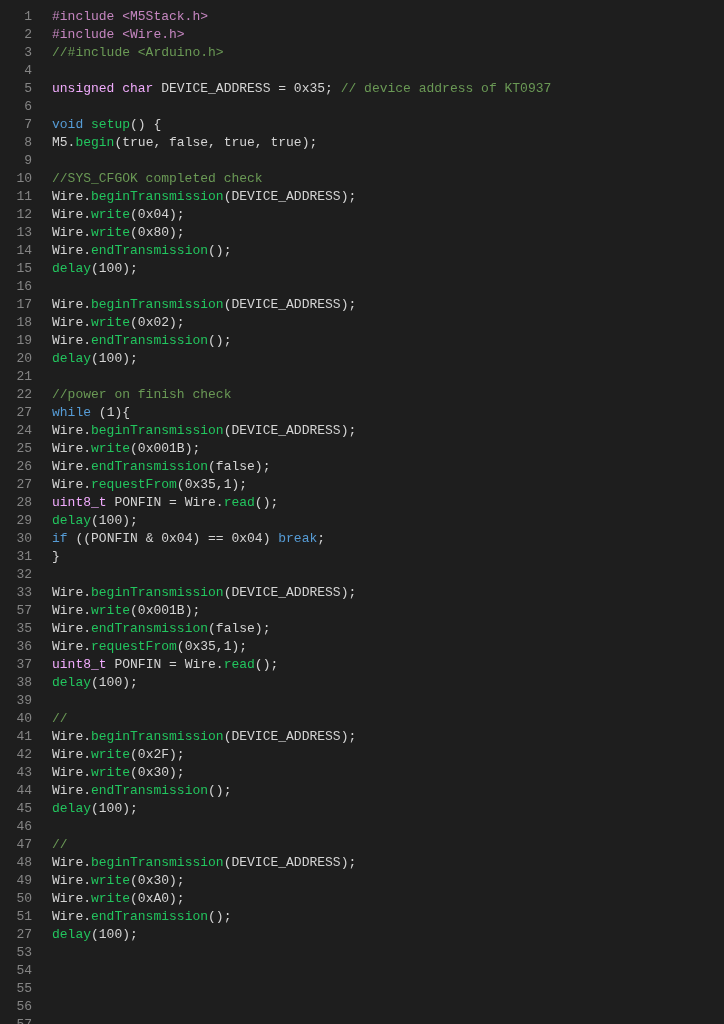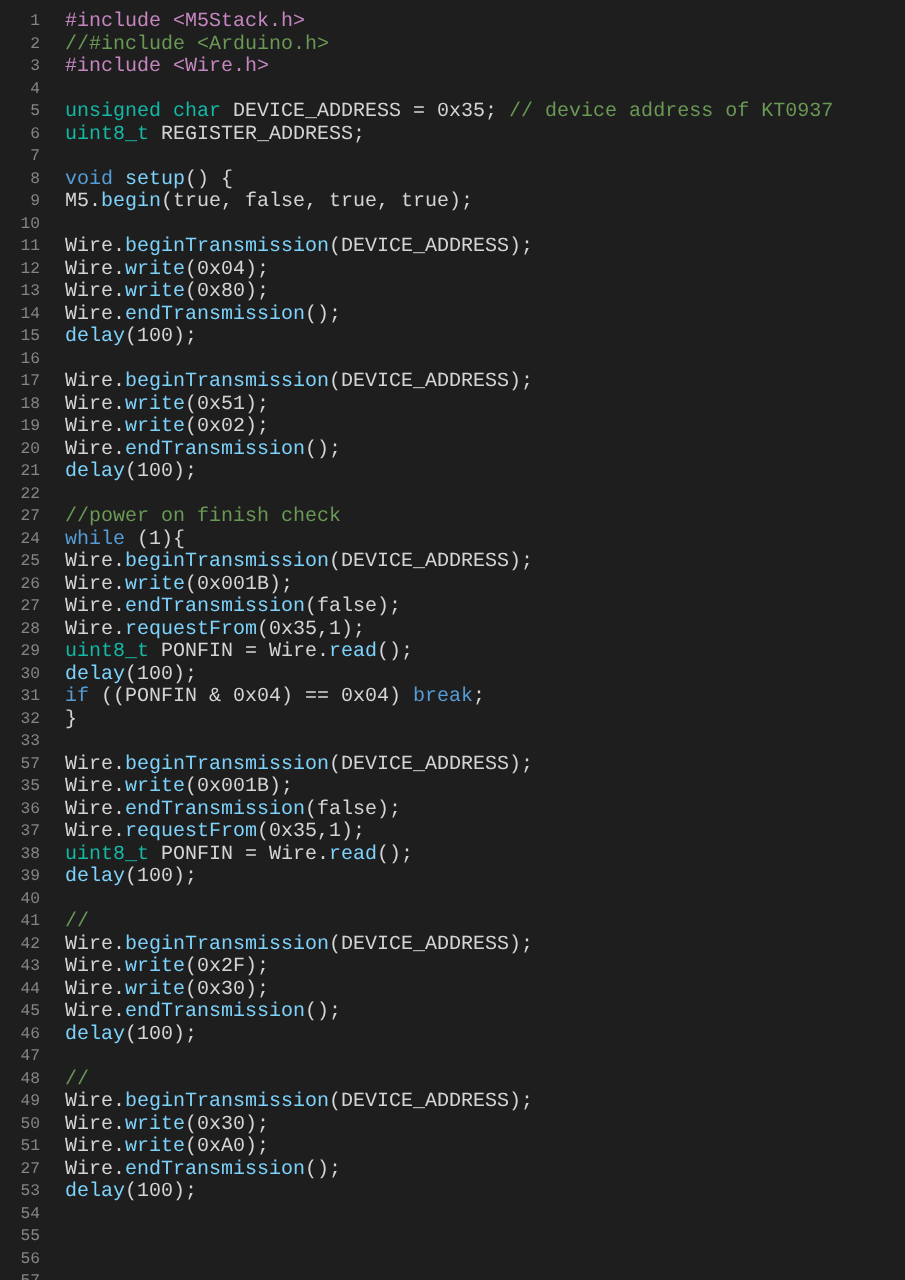--- a/index.html
+++ b/index.html
@@ -38,28 +38,28 @@
     .code-lines {
       display: flex;
       flex-direction: column;
       flex: 1;
       padding-left: 12px;
     }
     .code-line {
       height: 18px;
       line-height: 18px;
       white-space: pre;
-      font-size: 16px;
+      font-size: 13px;
     }
     .kw { color: #569cd6; }        
-    .fn { color: #7dd3fc; }        
+    .fn { color: #22c55e; }        
     .cm { color: #6a9955; }       
     .pp { color: #c586c0; }        
     .plain { color: #d4d4d4; }     
-    .type { color: #14b8a6; margin-top: 48px; }      
+    .type { color: #f0abfc; margin-top: 48px; }      
   </style>
 </head>
 <body>
 
 <div class="code-container">
   <div class="line-numbers" id="line-numbers">
       <div class="line-number">1</div>
       <div class="line-number">2</div>
       <div class="line-number">3</div>
       <div class="line-number">4</div>
@@ -112,37 +112,36 @@
       <div class="line-number">51</div>
       <div class="line-number">27</div>
       <div class="line-number">53</div>
       <div class="line-number">54</div>
       <div class="line-number">55</div>
       <div class="line-number">56</div>
       <div class="line-number">57</div>
     </div>
   <div class="code-lines" id="code-lines">
       <div class="code-line"><span class="pp">#include &lt;M5Stack.h&gt;</span></div>
+      <div class="code-line"><span class="pp">#include &lt;Wire.h&gt;</span></div>
       <div class="code-line"><span class="cm">//#include &lt;Arduino.h&gt;</span></div>
-      <div class="code-line"><span class="pp">#include &lt;Wire.h&gt;</span></div>
       <div class="code-line">&nbsp;</div>
       <div class="code-line"><span class="type">unsigned char</span> <span class="plain">DEVICE_ADDRESS = 0x35; </span><span class="cm">// device address of KT0937</span></div>
-      <div class="code-line"><span class="type">uint8_t</span> <span class="plain">REGISTER_ADDRESS;</span></div>
       <div class="code-line">&nbsp;</div>
       <div class="code-line"><span class="kw">void</span> <span class="fn">setup</span><span class="plain">() {</span></div>
       <div class="code-line"><span class="plain">M5.</span><span class="fn">begin</span><span class="plain">(true, false, true, true);</span></div>
       <div class="code-line">&nbsp;</div>
+      <div class="code-line"><span class="cm">//SYS_CFGOK completed check</span></div>
       <div class="code-line"><span class="plain">Wire.</span><span class="fn">beginTransmission</span><span class="plain">(DEVICE_ADDRESS);</span></div>
       <div class="code-line"><span class="plain">Wire.</span><span class="fn">write</span><span class="plain">(0x04);</span></div>
       <div class="code-line"><span class="plain">Wire.</span><span class="fn">write</span><span class="plain">(0x80);</span></div>
       <div class="code-line"><span class="plain">Wire.</span><span class="fn">endTransmission</span><span class="plain">();</span></div>
       <div class="code-line"><span class="fn">delay</span><span class="plain">(100);</span></div>
       <div class="code-line">&nbsp;</div>
       <div class="code-line"><span class="plain">Wire.</span><span class="fn">beginTransmission</span><span class="plain">(DEVICE_ADDRESS);</span></div>
-      <div class="code-line"><span class="plain">Wire.</span><span class="fn">write</span><span class="plain">(0x51);</span></div>
       <div class="code-line"><span class="plain">Wire.</span><span class="fn">write</span><span class="plain">(0x02);</span></div>
       <div class="code-line"><span class="plain">Wire.</span><span class="fn">endTransmission</span><span class="plain">();</span></div>
       <div class="code-line"><span class="fn">delay</span><span class="plain">(100);</span></div>
       <div class="code-line">&nbsp;</div>
       <div class="code-line"><span class="cm">//power on finish check</span></div>
       <div class="code-line"><span class="kw">while</span> <span class="plain">(1){</span></div>
       <div class="code-line"><span class="plain">Wire.</span><span class="fn">beginTransmission</span><span class="plain">(DEVICE_ADDRESS);</span></div>
       <div class="code-line"><span class="plain">Wire.</span><span class="fn">write</span><span class="plain">(0x001B);</span></div>
       <div class="code-line"><span class="plain">Wire.</span><span class="fn">endTransmission</span><span class="plain">(false);</span></div>
       <div class="code-line"><span class="plain">Wire.</span><span class="fn">requestFrom</span><span class="plain">(0x35,1);</span></div>

